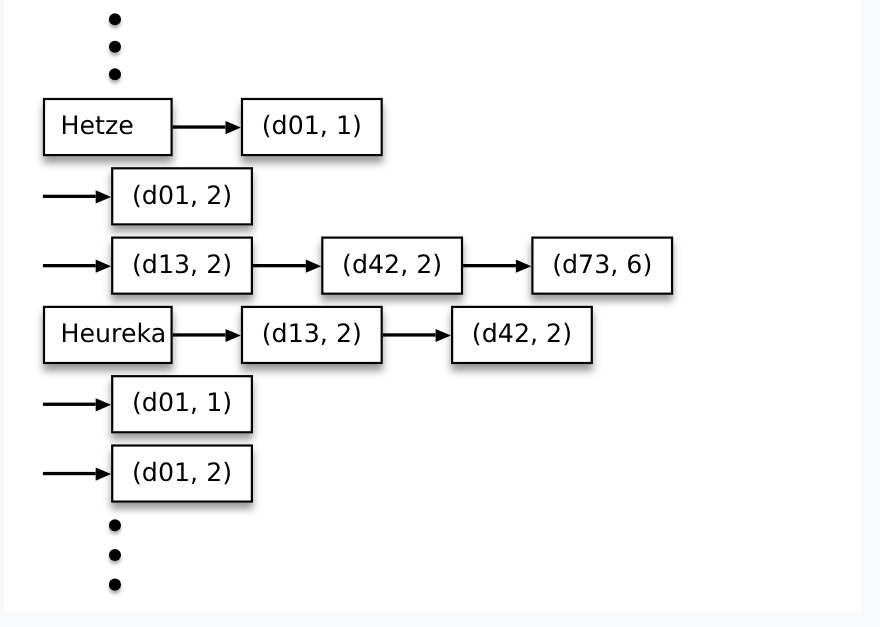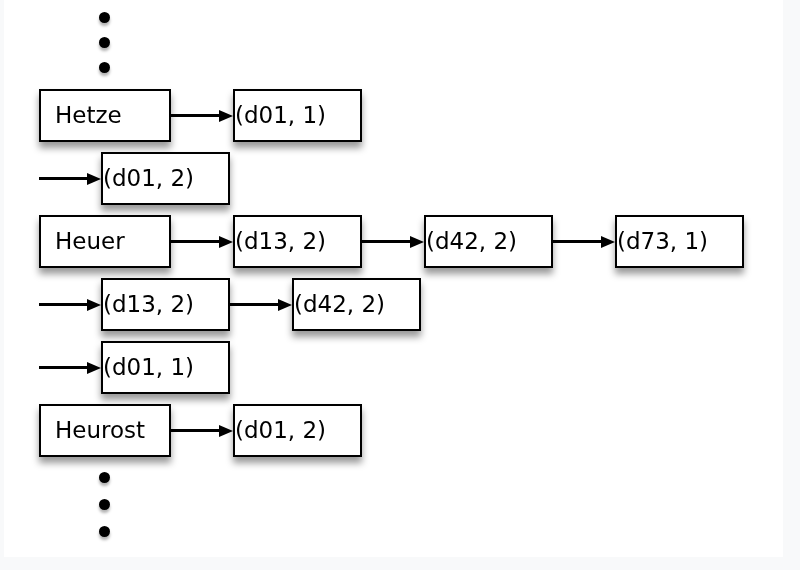--- a/index.html
+++ b/index.html
@@ -44,26 +44,26 @@
   }
   .box {
     box-sizing: border-box;
     border: 2.5px solid #000;
     background: #fff;
     display: flex;
     align-items: center;
     box-shadow: 0 6px 7px rgba(0,0,0,0.40);
   }
   .term-box {
-    width: 132px;
+    width: 118px;
     padding-left: 14px;
   }
   .posting-box {
     width: 129px;
-    justify-content: flex-start;
+    justify-content: center;
   }
   .label {
     font-size: 23px;
     color: #000;
     white-space: nowrap;
     line-height: 1;
   }
   .arrow {
     width: 62px;
     display: flex;
@@ -112,83 +112,80 @@
   <div class="arrow">
     <span class="arrow-line"></span>
     <span class="arrow-head"></span>
   </div>
   <div class="box posting-box">
     <span class="label">(d01, 2)</span>
   </div>
 </div>
 
   <div class="row">
+
+  <div class="arrow">
+    <span class="arrow-line"></span>
+    <span class="arrow-head"></span>
+  </div>
+  <div class="box posting-box">
+    <span class="label">(d13, 2)</span>
+  </div>
+
+  <div class="arrow">
+    <span class="arrow-line"></span>
+    <span class="arrow-head"></span>
+  </div>
+  <div class="box posting-box">
+    <span class="label">(d42, 2)</span>
+  </div>
+
+  <div class="arrow">
+    <span class="arrow-line"></span>
+    <span class="arrow-head"></span>
+  </div>
+  <div class="box posting-box">
+    <span class="label">(d73, 6)</span>
+  </div>
+</div>
+
+  <div class="row">
     <div class="box term-box">
-      <span class="label">Heuer</span>
+      <span class="label">Heureka</span>
     </div>
 
   <div class="arrow">
     <span class="arrow-line"></span>
     <span class="arrow-head"></span>
   </div>
   <div class="box posting-box">
     <span class="label">(d13, 2)</span>
   </div>
 
   <div class="arrow">
     <span class="arrow-line"></span>
     <span class="arrow-head"></span>
   </div>
   <div class="box posting-box">
     <span class="label">(d42, 2)</span>
   </div>
-
-  <div class="arrow">
-    <span class="arrow-line"></span>
-    <span class="arrow-head"></span>
-  </div>
-  <div class="box posting-box">
-    <span class="label">(d73, 1)</span>
-  </div>
-</div>
-
-  <div class="row">
-
-  <div class="arrow">
-    <span class="arrow-line"></span>
-    <span class="arrow-head"></span>
-  </div>
-  <div class="box posting-box">
-    <span class="label">(d13, 2)</span>
-  </div>
-
-  <div class="arrow">
-    <span class="arrow-line"></span>
-    <span class="arrow-head"></span>
-  </div>
-  <div class="box posting-box">
-    <span class="label">(d42, 2)</span>
-  </div>
 </div>
 
   <div class="row">
 
   <div class="arrow">
     <span class="arrow-line"></span>
     <span class="arrow-head"></span>
   </div>
   <div class="box posting-box">
     <span class="label">(d01, 1)</span>
   </div>
 </div>
 
   <div class="row">
-    <div class="box term-box">
-      <span class="label">Heurost</span>
-    </div>
 
   <div class="arrow">
     <span class="arrow-line"></span>
     <span class="arrow-head"></span>
   </div>
   <div class="box posting-box">
     <span class="label">(d01, 2)</span>
   </div>
 </div>
 </div>

